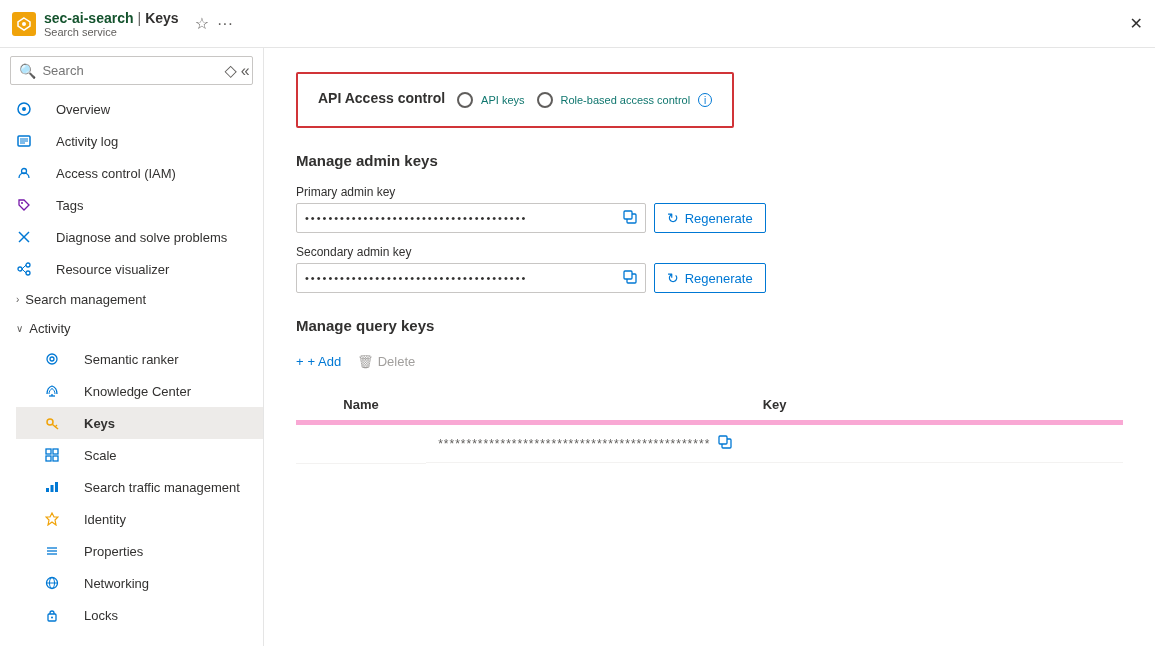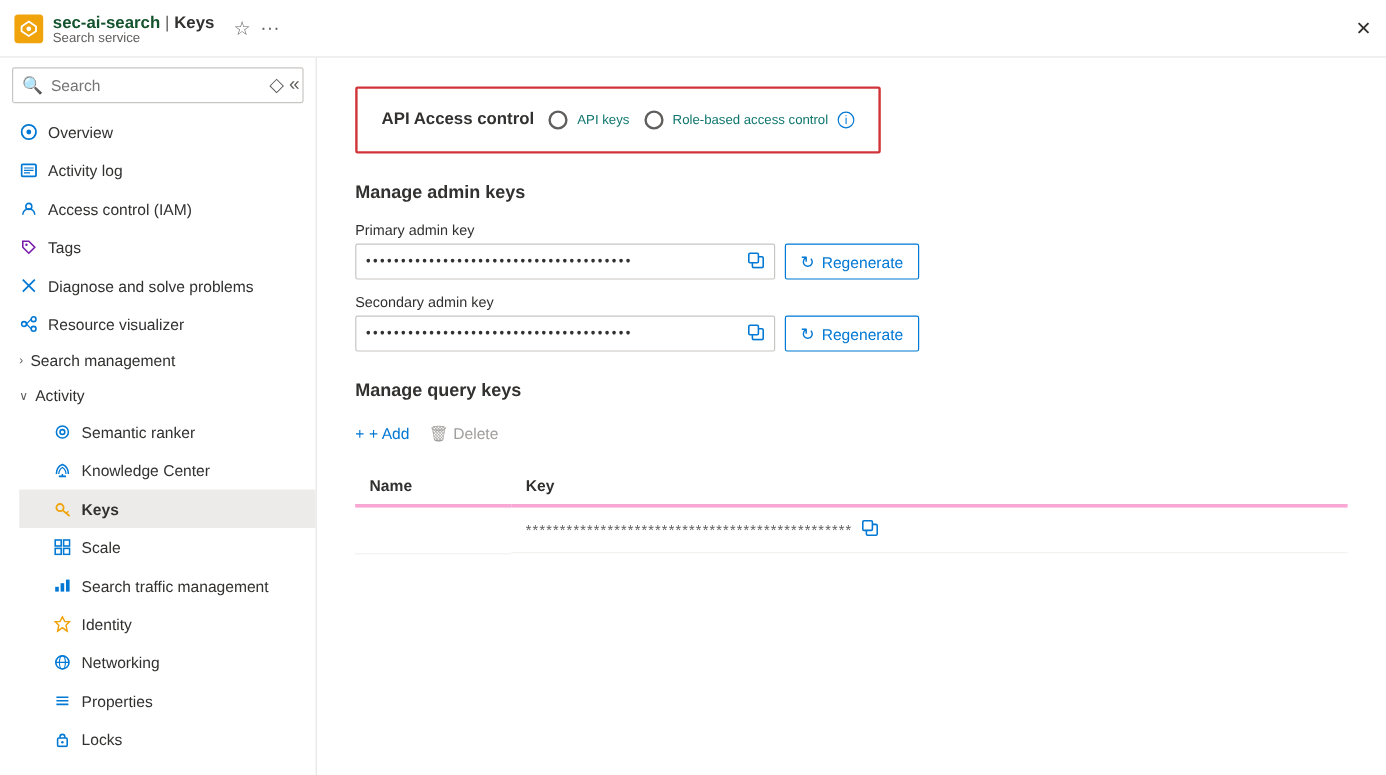--- a/index.html
+++ b/index.html
@@ -31,21 +31,21 @@
     }
     .sidebar-search input {
       border: none; outline: none; font-size: 13px; color: #323130; flex: 1; background: transparent;
     }
     .sidebar-search-icon { color: #605e5c; font-size: 14px; }
     .sidebar-controls { display: flex; align-items: center; gap: 4px; margin-left: auto; }
     .sidebar-controls span { color: #605e5c; font-size: 16px; cursor: pointer; }
 
     .nav-item {
       display: flex; align-items: center; padding: 7px 12px 7px 16px;
-      cursor: pointer; color: #323130; gap: 8px; min-height: 32px;
+      cursor: pointer; color: #323130; gap: 24px; min-height: 32px;
     }
     .nav-item.active { background: #edebe9; font-weight: 600; }
     .nav-item .nav-icon { width: 16px; height: 16px; display: flex; align-items: center; justify-content: center; flex-shrink: 0; }
     .nav-item .nav-label { font-size: 13px; }
 
     .nav-group-header {
       display: flex; align-items: center; padding: 7px 12px 7px 16px;
       cursor: pointer; color: #323130; gap: 6px; font-size: 13px;
     }
     .nav-sub { padding-left: 16px; }
@@ -96,22 +96,22 @@
     .query-section { margin-bottom: 24px; }
     .query-actions { display: flex; gap: 16px; margin-bottom: 16px; }
     .query-action-btn {
       display: flex; align-items: center; gap: 4px; cursor: pointer;
       color: #0078d4; background: none; border: none; font-size: 13px; padding: 4px 0;
     }
     .query-action-btn.disabled { color: #a19f9d; cursor: default; }
 
     .query-table { width: 100%; border-collapse: collapse; }
     .query-table th {
-      text-align: left; font-size: 13px; font-weight: 600; color: #323130;
-      padding: 8px 12px; border-bottom: 3px solid #f9a8d4;
+      text-align: center; font-size: 13px; font-weight: 600; color: #323130;
+      padding: 8px 12px; border-bottom: 5px solid #f9a8d4;
     }
     .query-table td {
       padding: 10px 12px; border-bottom: 1px solid #f3f2f1; font-size: 13px; color: #323130;
     }
     .key-masked { letter-spacing: 1px; color: #605e5c; font-size: 12px; }
 
     
     .icon-overview { color: #0078d4; }
 
     .chevron { font-size: 10px; color: #605e5c; }
@@ -291,37 +291,37 @@
             <svg width="14" height="14" viewBox="0 0 14 14">
                 <path d="M7 1 L9 5 L13 5 L10 8 L11 13 L7 10 L3 13 L4 8 L1 5 L5 5 Z" fill="none" stroke="#f0a30a" stroke-width="1.2"></path>
               </svg>
           </span>
           <span class="nav-label">Identity</span>
         </div>
 
         <div class="nav-item">
           <span class="nav-icon">
             <svg width="14" height="14" viewBox="0 0 14 14">
+                <line x1="2" y1="4" x2="12" y2="4" stroke="#0078d4" stroke-width="1.3"></line>
+                <line x1="2" y1="7" x2="12" y2="7" stroke="#0078d4" stroke-width="1.3"></line>
+                <line x1="2" y1="10" x2="12" y2="10" stroke="#0078d4" stroke-width="1.3"></line>
+              </svg>
+          </span>
+          <span class="nav-label">Properties</span>
+        </div>
+
+        <div class="nav-item">
+          <span class="nav-icon">
+            <svg width="14" height="14" viewBox="0 0 14 14">
                 <circle cx="7" cy="7" r="5.5" fill="none" stroke="#0078d4" stroke-width="1.3"></circle>
                 <ellipse cx="7" cy="7" rx="2.5" ry="5.5" fill="none" stroke="#0078d4" stroke-width="1"></ellipse>
                 <line x1="1.5" y1="7" x2="12.5" y2="7" stroke="#0078d4" stroke-width="1"></line>
               </svg>
           </span>
           <span class="nav-label">Networking</span>
-        </div>
-
-        <div class="nav-item">
-          <span class="nav-icon">
-            <svg width="14" height="14" viewBox="0 0 14 14">
-                <line x1="2" y1="4" x2="12" y2="4" stroke="#0078d4" stroke-width="1.3"></line>
-                <line x1="2" y1="7" x2="12" y2="7" stroke="#0078d4" stroke-width="1.3"></line>
-                <line x1="2" y1="10" x2="12" y2="10" stroke="#0078d4" stroke-width="1.3"></line>
-              </svg>
-          </span>
-          <span class="nav-label">Properties</span>
         </div>
 
         <div class="nav-item">
           <span class="nav-icon">
             <svg width="14" height="14" viewBox="0 0 14 14">
                 <rect x="3" y="6" width="8" height="7" rx="1" fill="none" stroke="#0078d4" stroke-width="1.3"></rect>
                 <path d="M5 6V5a2 2 0 0 1 4 0v1" fill="none" stroke="#0078d4" stroke-width="1.3"></path>
                 <circle cx="7" cy="9.5" r="1" fill="#0078d4"></circle>
               </svg>
           </span>

